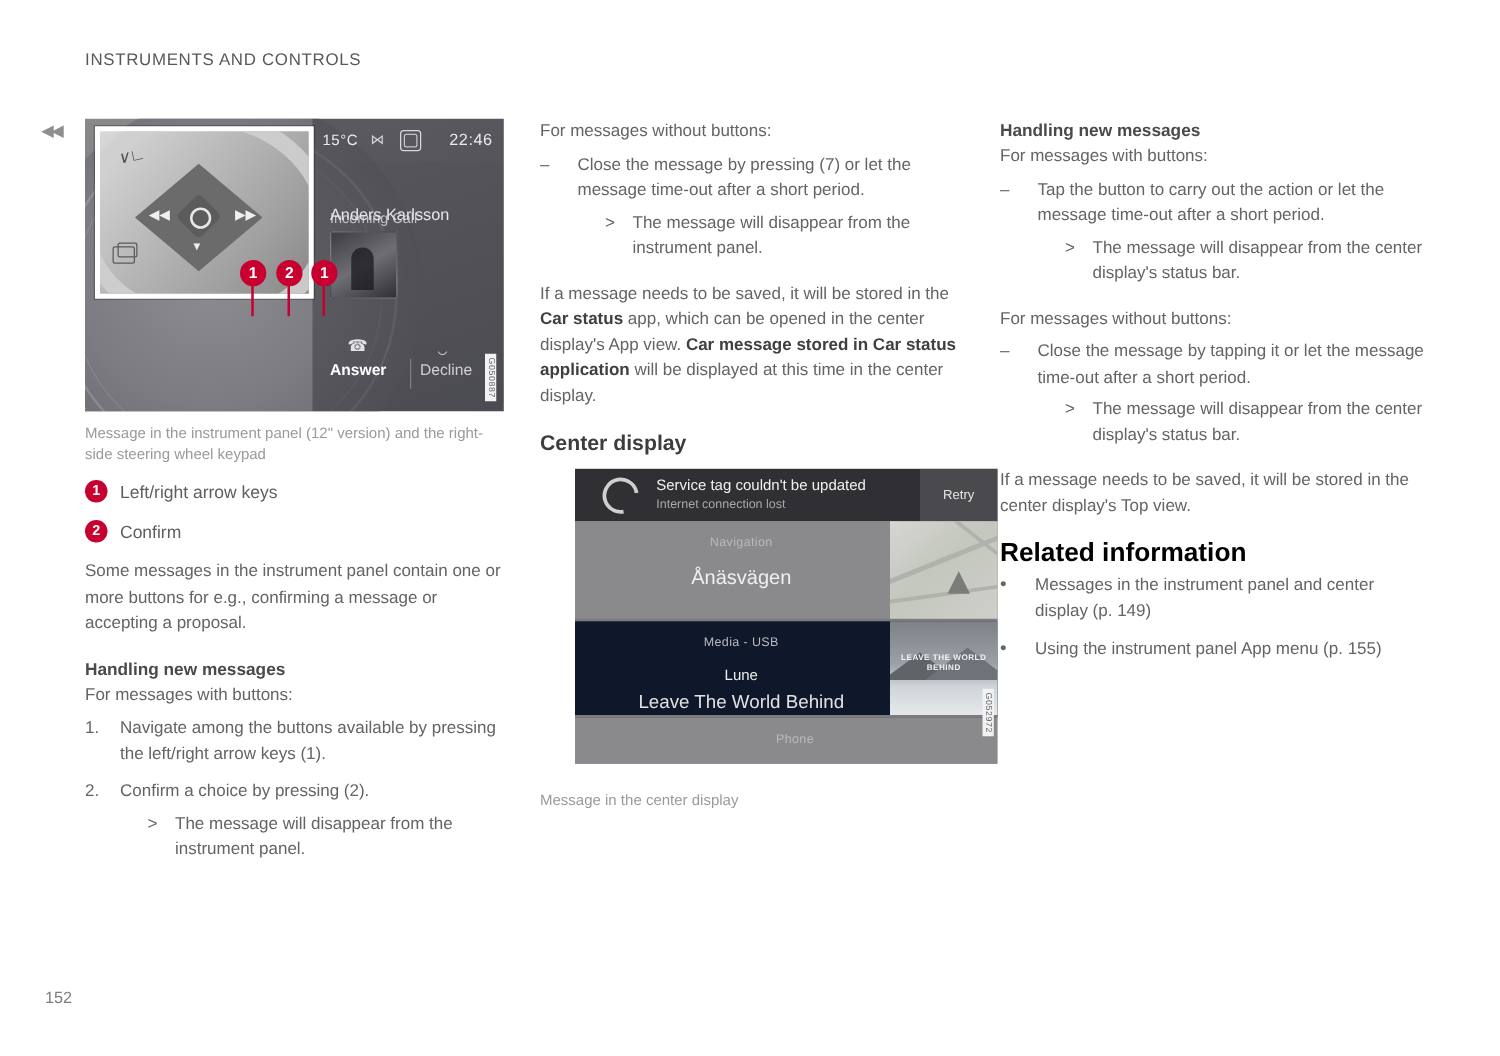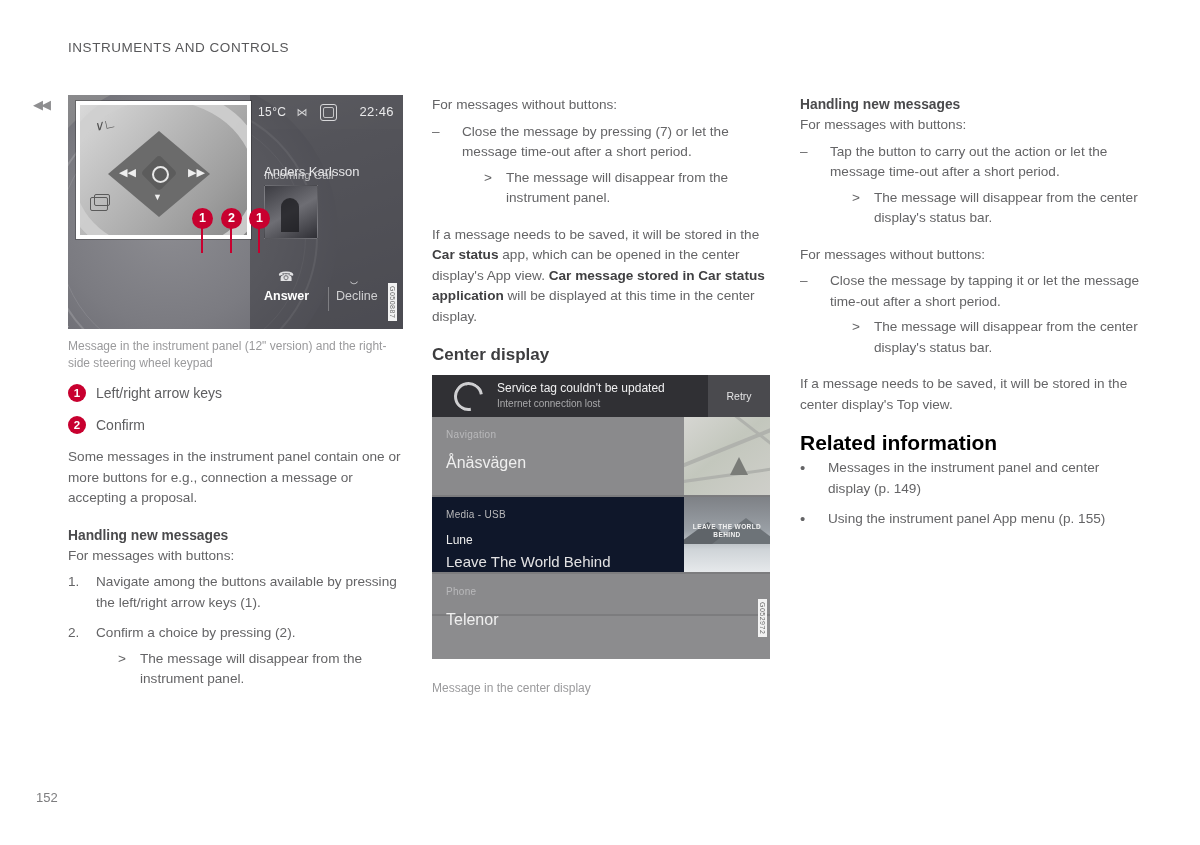--- a/index.html
+++ b/index.html
@@ -346,23 +346,24 @@
     letter-spacing: 0.5px;
     padding: 3px 1px;
     line-height: 1;
   }
   .wm-ip { right: 6px; bottom: 8px; }
 
   
   .fig-cd {
     position: relative;
     width: 338px;
-    height: 284px;
+    height: 236px;
     background: #8c8c8e;
     overflow: hidden;
+    margin-left: 28px;
   }
   .cd-notif {
     position: relative;
     height: 42px;
     background: #303034;
     display: flex;
     align-items: center;
   }
   .cd-spinner {
     flex: 0 0 auto;
@@ -386,21 +387,21 @@
     justify-content: center;
     font-size: 10.5px;
     color: #e4e4e5;
   }
 
   .cd-tile {
     position: relative;
     display: flex;
     border-bottom: 2px solid #7c7c7e;
   }
-  .cd-tile-main { flex: 1 1 auto; padding: 8px 0 8px 14px; }
+  .cd-tile-main { flex: 1 1 auto; padding: 8px 0 8px 14px; text-align: center; }
   .cd-tile-label { font-size: 10px; color: #b9b9bb; letter-spacing:0.3px; }
   .cd-tile-title { font-size: 16px; color: #efefef; margin-top: 7px; }
   .cd-tile-sub   { font-size: 12px; color: #ededed; margin-top: 4px; }
   .cd-tile-sub2  { font-size: 15px; color: #e2e2e3; margin-top: 2px; }
   .cd-thumb { flex: 0 0 auto; width: 86px; }
 
   .cd-nav { height: 78px; background: #8a8a8c; }
   .cd-nav-thumb {
     height: 78px;
     background: linear-gradient(140deg,#d6d6d2 0%,#c3c7bd 45%,#cfcfca 100%);
@@ -533,21 +534,21 @@
 
   <div class="legend-row">
     <div class="badge">1</div>
     <div class="legend-text">Left/right arrow keys</div>
   </div>
   <div class="legend-row">
     <div class="badge">2</div>
     <div class="legend-text">Confirm</div>
   </div>
 
-  <p class="para">Some messages in the instrument panel contain one or more buttons for e.g., connection a message or accepting a proposal.</p>
+  <p class="para">Some messages in the instrument panel contain one or more buttons for e.g., confirming a message or accepting a proposal.</p>
 
   <h3 class="sub">Handling new messages</h3>
   <p class="para-tight">For messages with buttons:</p>
 
   <div class="list-block">
     <div class="li-row">
       <div class="li-marker">1.</div>
       <div class="li-body">Navigate among the buttons available by pressing the left/right arrow keys (1).</div>
     </div>
     <div class="li-row">

